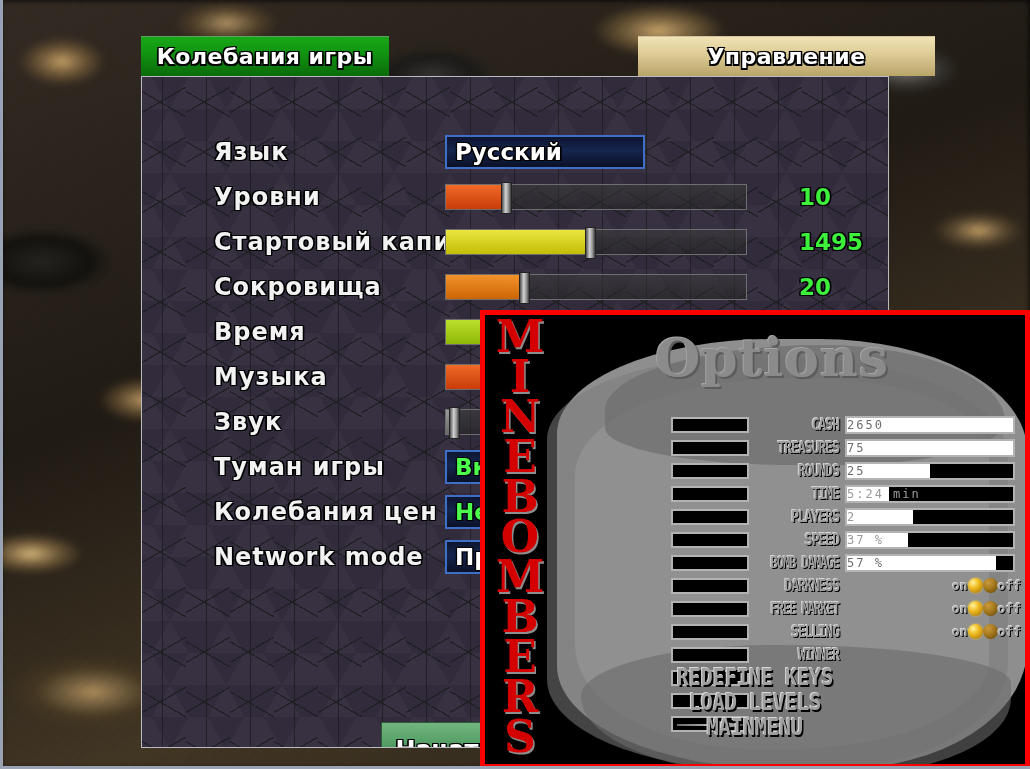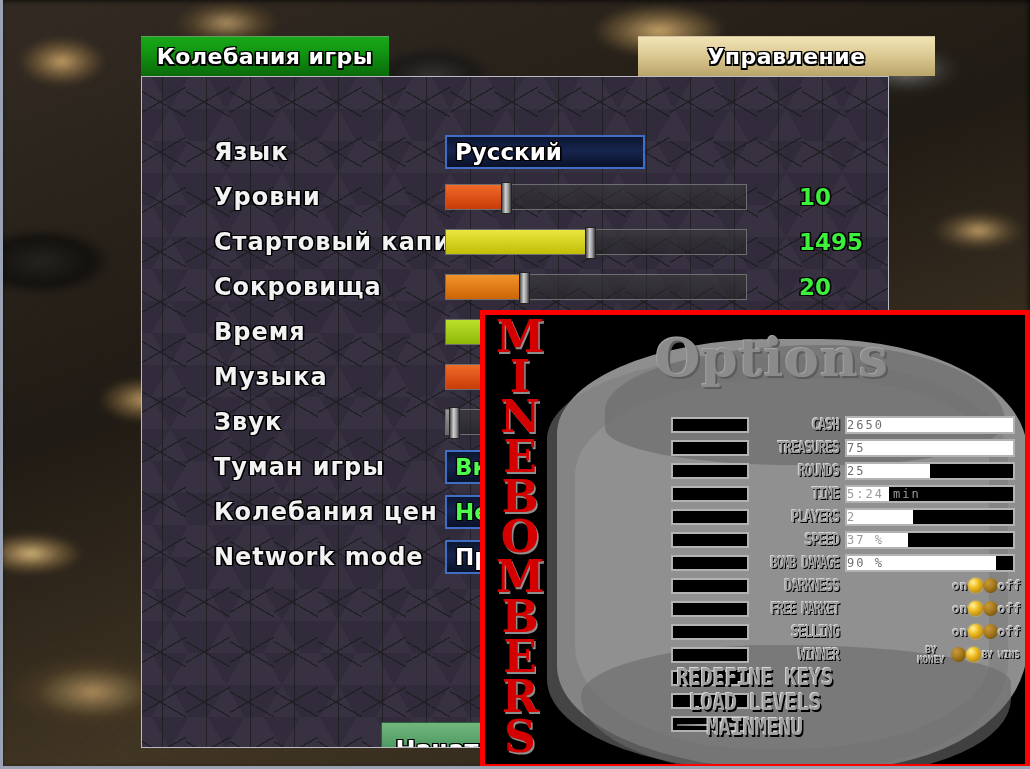--- a/index.html
+++ b/index.html
@@ -466,21 +466,21 @@
         <div class="mb-field-fill" style="width:37%"></div>
         <div class="mb-field-text" style="color:#9a9a9a">37 %</div>
       </div>
     </div>
 
     <div class="mb-row">
       <div class="mb-blackbar"></div>
       <div class="mb-name" style="left:250px;width:104px;font-size:12px">BOMB DAMAGE</div>
       <div class="mb-field">
         <div class="mb-field-fill" style="width:90%"></div>
-        <div class="mb-field-text">90 %</div>
+        <div class="mb-field-text">57 %</div>
       </div>
     </div>
 
     <div class="mb-row">
       <div class="mb-blackbar"></div>
       <div class="mb-name">DARKNESS</div>
       <div class="mb-onoff">
         <span class="mb-opt-label">on</span>
         <span class="mb-orb orb-on"></span>
         <span class="mb-orb orb-off"></span>
@@ -506,26 +506,20 @@
         <span class="mb-opt-label">on</span>
         <span class="mb-orb orb-on"></span>
         <span class="mb-orb orb-off"></span>
         <span class="mb-opt-label">off</span>
       </div>
     </div>
 
     <div class="mb-row">
       <div class="mb-blackbar"></div>
       <div class="mb-name">WINNER</div>
-      <div class="mb-onoff">
-        <span class="mb-opt-label small" style="width:40px">BY MONEY</span>
-        <span class="mb-orb orb-off"></span>
-        <span class="mb-orb orb-on"></span>
-        <span class="mb-opt-label small" style="width:40px">BY WINS</span>
-      </div>
     </div>
 
     <div class="mb-row">
       <div class="mb-blackbar"></div>
     </div>
     <div class="mb-row">
       <div class="mb-blackbar"></div>
     </div>
     <div class="mb-row">
       <div class="mb-blackbar">

